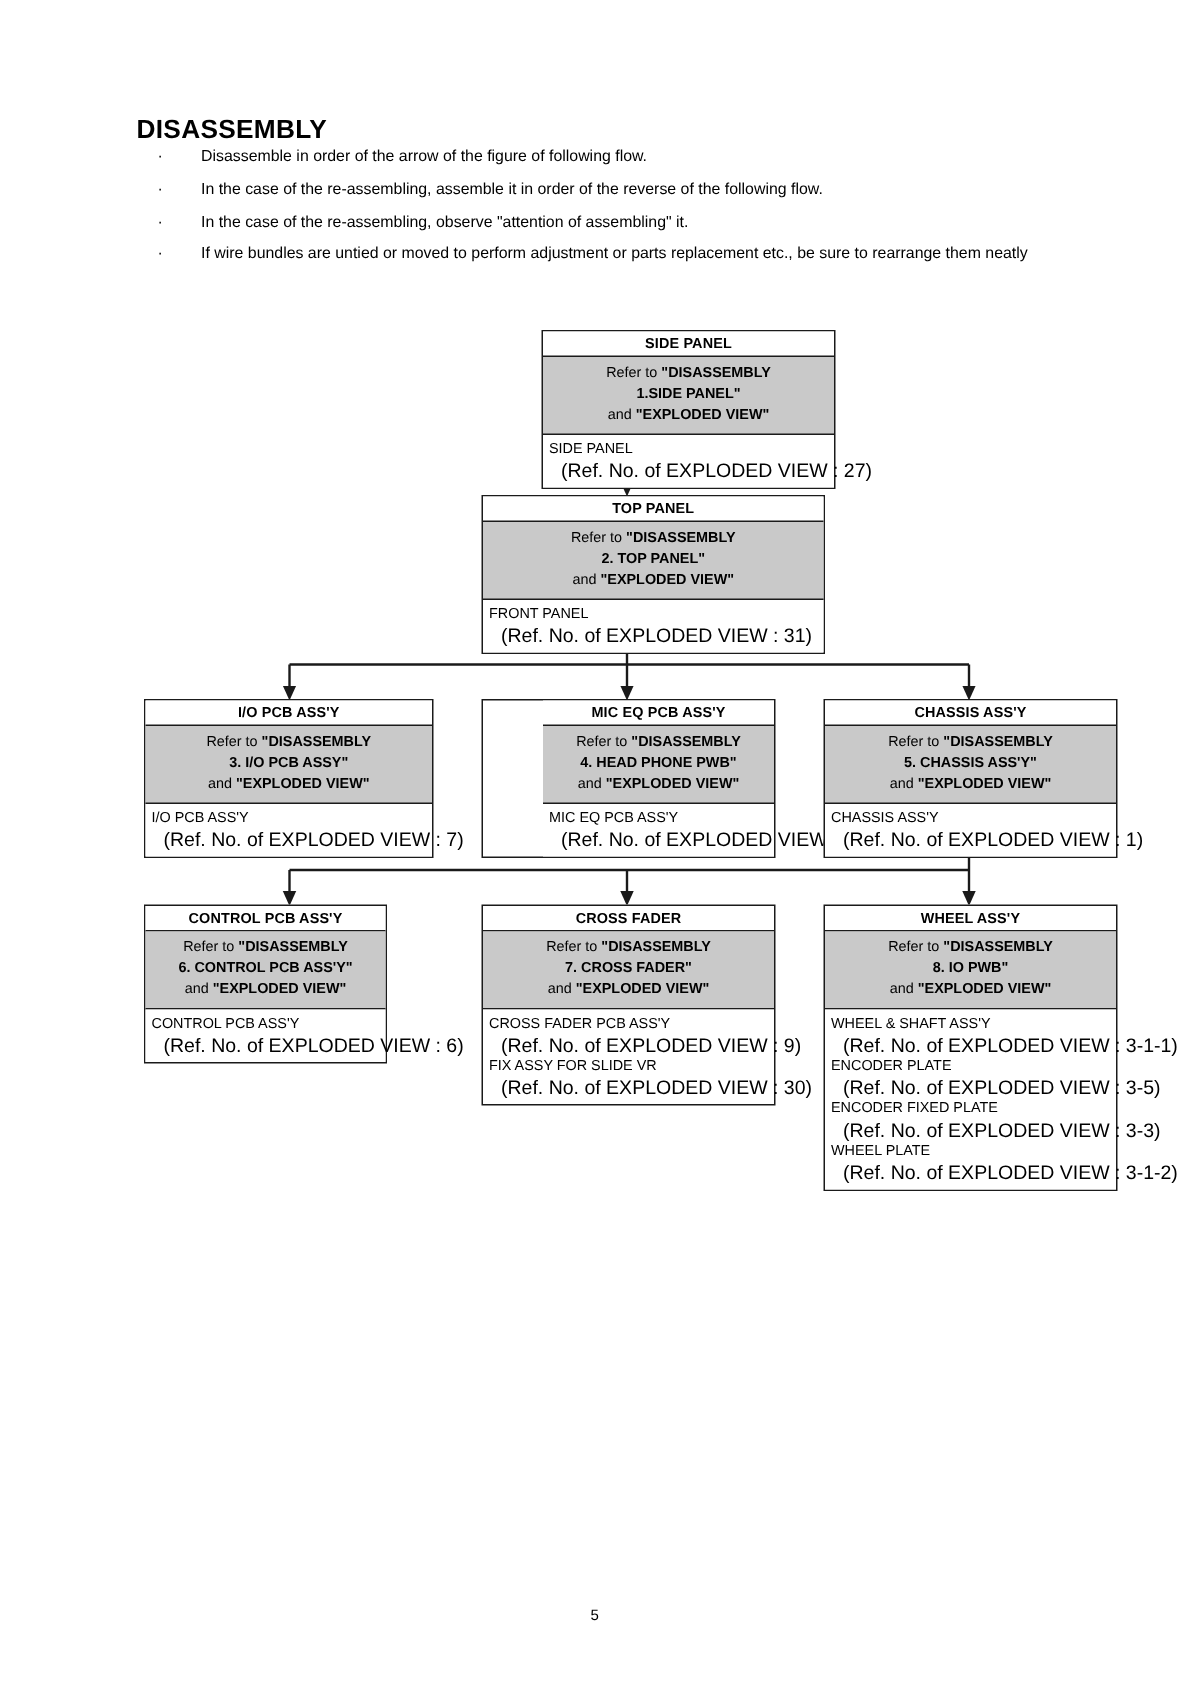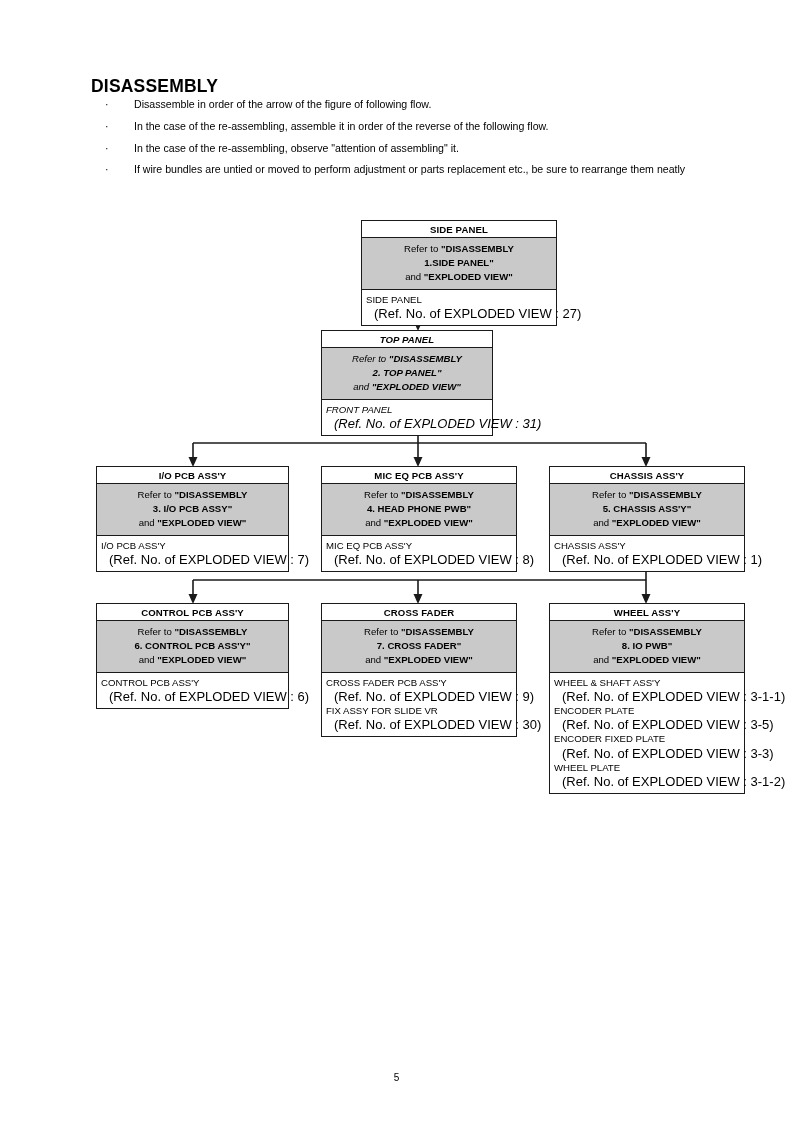--- a/index.html
+++ b/index.html
@@ -180,21 +180,21 @@
         <span class="rline"><span>Refer to </span><b>"DISASSEMBLY</b></span>
         <span class="rline"><b>1.SIDE PANEL"</b></span>
         <span class="rline"><span>and </span><b>"EXPLODED VIEW"</b></span>
       </div>
       <div class="node-parts">
         <span class="part-name">SIDE PANEL</span>
         <span class="part-ref">(Ref. No. of EXPLODED VIEW : 27)</span>
       </div>
     </div>
 
-    <div class="node" style="left:321px; top:330px; width:172px;font-style:italic;">
+    <div class="node" style="left:321px; top:330px; width:229px;">
       <div class="node-title">TOP PANEL</div>
       <div class="node-refer">
         <span class="rline"><span>Refer to </span><b>"DISASSEMBLY</b></span>
         <span class="rline"><b>2. TOP PANEL"</b></span>
         <span class="rline"><span>and </span><b>"EXPLODED VIEW"</b></span>
       </div>
       <div class="node-parts">
         <span class="part-name">FRONT PANEL</span>
         <span class="part-ref">(Ref. No. of EXPLODED VIEW : 31)</span>
       </div>
@@ -206,21 +206,21 @@
         <span class="rline"><span>Refer to </span><b>"DISASSEMBLY</b></span>
         <span class="rline"><b>3. I/O PCB ASSY"</b></span>
         <span class="rline"><span>and </span><b>"EXPLODED VIEW"</b></span>
       </div>
       <div class="node-parts">
         <span class="part-name">I/O PCB ASS'Y</span>
         <span class="part-ref">(Ref. No. of EXPLODED VIEW : 7)</span>
       </div>
     </div>
 
-    <div class="node" style="left:321px; top:466px; width:196px;">
+    <div class="node" style="left:321px; top:466px; width:196px;padding-left:40px;">
       <div class="node-title">MIC EQ PCB ASS'Y</div>
       <div class="node-refer">
         <span class="rline"><span>Refer to </span><b>"DISASSEMBLY</b></span>
         <span class="rline"><b>4. HEAD PHONE PWB"</b></span>
         <span class="rline"><span>and </span><b>"EXPLODED VIEW"</b></span>
       </div>
       <div class="node-parts">
         <span class="part-name">MIC EQ PCB ASS'Y</span>
         <span class="part-ref">(Ref. No. of EXPLODED VIEW : 8)</span>
       </div>
@@ -232,21 +232,21 @@
         <span class="rline"><span>Refer to </span><b>"DISASSEMBLY</b></span>
         <span class="rline"><b>5. CHASSIS ASS'Y"</b></span>
         <span class="rline"><span>and </span><b>"EXPLODED VIEW"</b></span>
       </div>
       <div class="node-parts">
         <span class="part-name">CHASSIS ASS'Y</span>
         <span class="part-ref">(Ref. No. of EXPLODED VIEW : 1)</span>
       </div>
     </div>
 
-    <div class="node" style="left:96px; top:603px; width:193px;">
+    <div class="node" style="left:96px; top:603px; width:162px;">
       <div class="node-title">CONTROL PCB ASS'Y</div>
       <div class="node-refer">
         <span class="rline"><span>Refer to </span><b>"DISASSEMBLY</b></span>
         <span class="rline"><b>6. CONTROL PCB ASS'Y"</b></span>
         <span class="rline"><span>and </span><b>"EXPLODED VIEW"</b></span>
       </div>
       <div class="node-parts">
         <span class="part-name">CONTROL PCB ASS'Y</span>
         <span class="part-ref">(Ref. No. of EXPLODED VIEW : 6)</span>
       </div>

